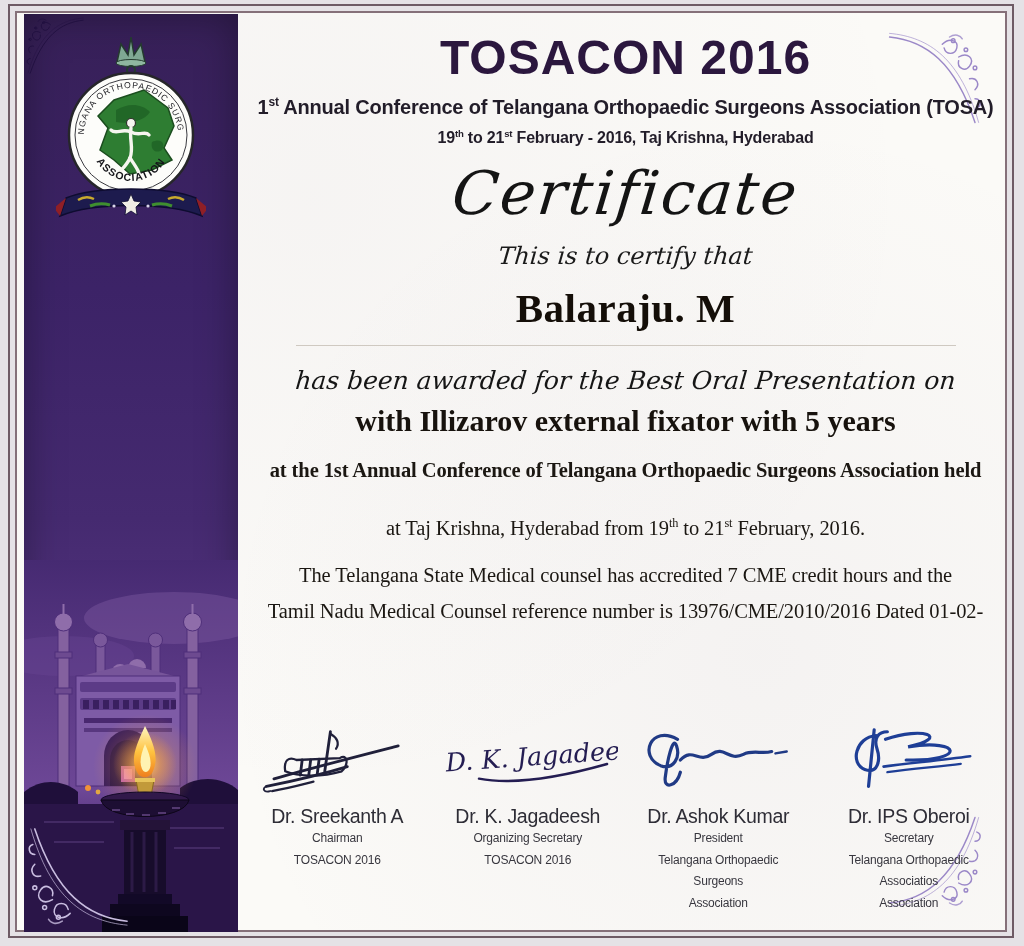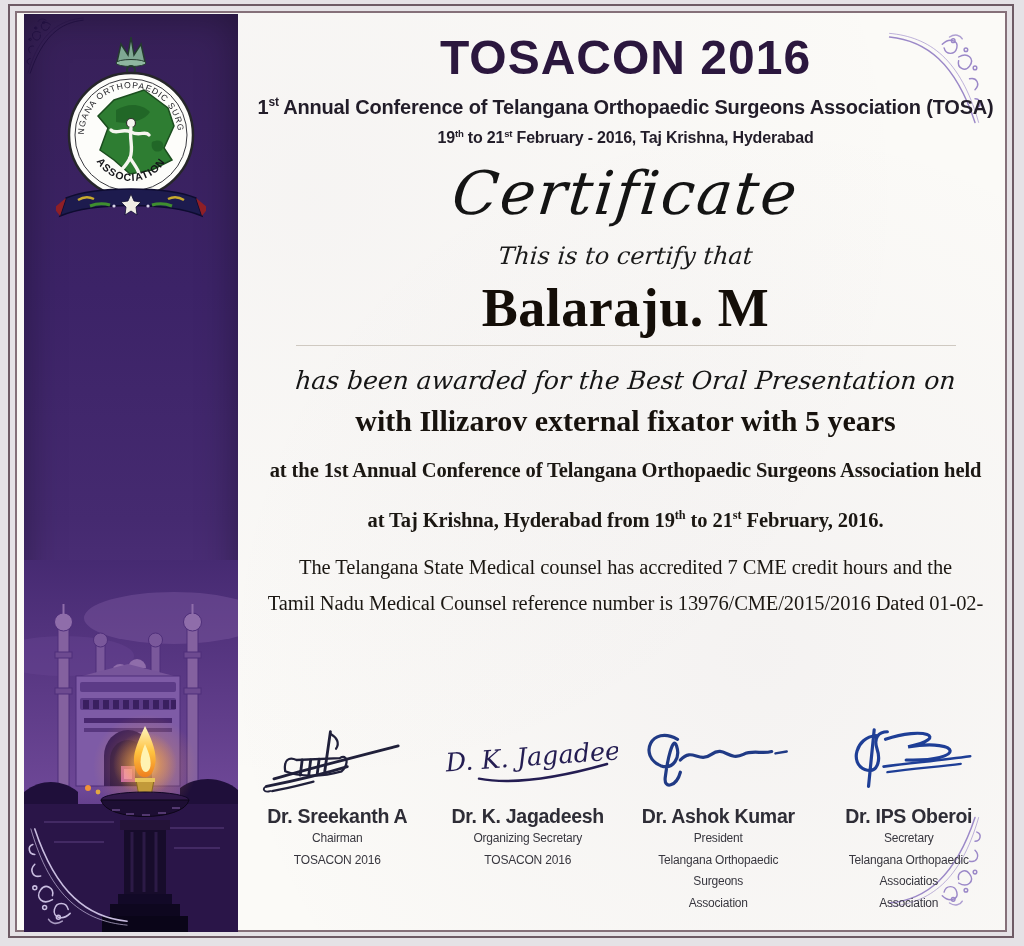--- a/index.html
+++ b/index.html
@@ -56,49 +56,49 @@
     margin-top:6px;font-family:"DejaVu Serif",serif;font-style:italic;
     font-size:60px;line-height:72px;font-weight:500;color:#141414;
     transform:skewX(-6deg);letter-spacing:2px;
   }
   .certify{
     margin-top:12px;font-family:"DejaVu Serif",serif;font-style:italic;
     font-size:24px;line-height:30px;color:#1a1a1a;transform:skewX(-5deg);
   }
   .recipient{
     margin-top:13px;font-family:"Liberation Serif",serif;font-weight:700;
-    font-size:54px;line-height:48px;color:#140e08;letter-spacing:0.5px;
+    font-size:41px;line-height:48px;color:#140e08;letter-spacing:0.5px;
   }
   .divider{margin:13px auto 0;width:660px;border:0;border-top:1px solid #cfc9c1;height:0;}
   .award{
     margin-top:18px;font-family:"DejaVu Serif",serif;font-style:italic;
     font-size:25px;line-height:34px;color:#161616;transform:skewX(-5deg);
   }
   .topic{
     font-family:"Liberation Serif",serif;font-weight:700;
     font-size:30px;line-height:45px;color:#17120d;
   }
   .topic-first{margin-top:13px;}
   .bodyline{
     font-family:"Liberation Serif",serif;font-size:20.5px;line-height:30px;
     color:#1b1712;letter-spacing:-0.1px;
   }
   .venue1{margin-top:12px;font-weight:bold;}
-  .venue2{margin-top:20px;font-weight:bold;}
+  .venue2{margin-top:28px;}
   .accr1{margin-top:17px;}
   .accr2{margin-top:6px;}
   
   .sigrow{
     position:absolute;left:4px;right:0;top:706px;
     display:flex;align-items:flex-start;
   }
   .sigcol{flex:1 1 0;min-width:0;text-align:center;}
   .sigimg{height:80px;display:flex;align-items:flex-end;justify-content:center;}
   .signame{
-    margin-top:6px;font-size:19.5px;line-height:24px;font-weight:700;
+    margin-top:6px;font-size:19.5px;line-height:24px;font-weight:400;
     color:#2e2d36;letter-spacing:-0.3px;
   }
   .role{font-size:12px;line-height:21.5px;color:#38373f;letter-spacing:-0.2px;}
   .role:first-of-type{margin-top:4px;}
   .role:empty{display:none;}
 </style>
 </head>
 <body>
 
 <svg width="0" height="0" style="position:absolute">
@@ -347,21 +347,21 @@
 
     <div class="award">has been awarded for the Best Oral Presentation on</div>
 
     <div class="topic nowrap">with Illizarov external fixator with 5 years</div>
 
     <div class="bodyline venue1 nowrap">at the 1st Annual Conference of Telangana Orthopaedic Surgeons Association held</div>
 
     <div class="bodyline venue2 nowrap"><span>at Taj Krishna, Hyderabad from 19</span><sup>th</sup><span> to 21</span><sup>st</sup><span> February, 2016.</span></div>
 
     <div class="bodyline accr1 nowrap">The Telangana State Medical counsel has accredited 7 CME credit hours and the</div>
-    <div class="bodyline accr2 nowrap">Tamil Nadu Medical Counsel reference number is 13976/CME/2015/2016 Dated 01-02-</div>
+    <div class="bodyline accr2 nowrap">Tamil Nadu Medical Counsel reference number is 13976/CME/2010/2016 Dated 01-02-</div>
 
     <div class="sigrow">
 
       <div class="sigcol">
         <div class="sigimg">
           <svg width="160" height="76" viewBox="0 0 170 80" fill="none" stroke="#20203a" stroke-width="3" stroke-linecap="round">
             <path d="M18,60 C60,48 115,34 150,25"></path>
             <path d="M30,52 C28,40 34,36 42,40 L88,38 C96,33 98,44 90,52 C70,58 44,58 30,52 Z" stroke-width="2.4"></path>
             <path d="M48,40 L46,56"></path>
               <path d="M57,40 L55,56"></path>

